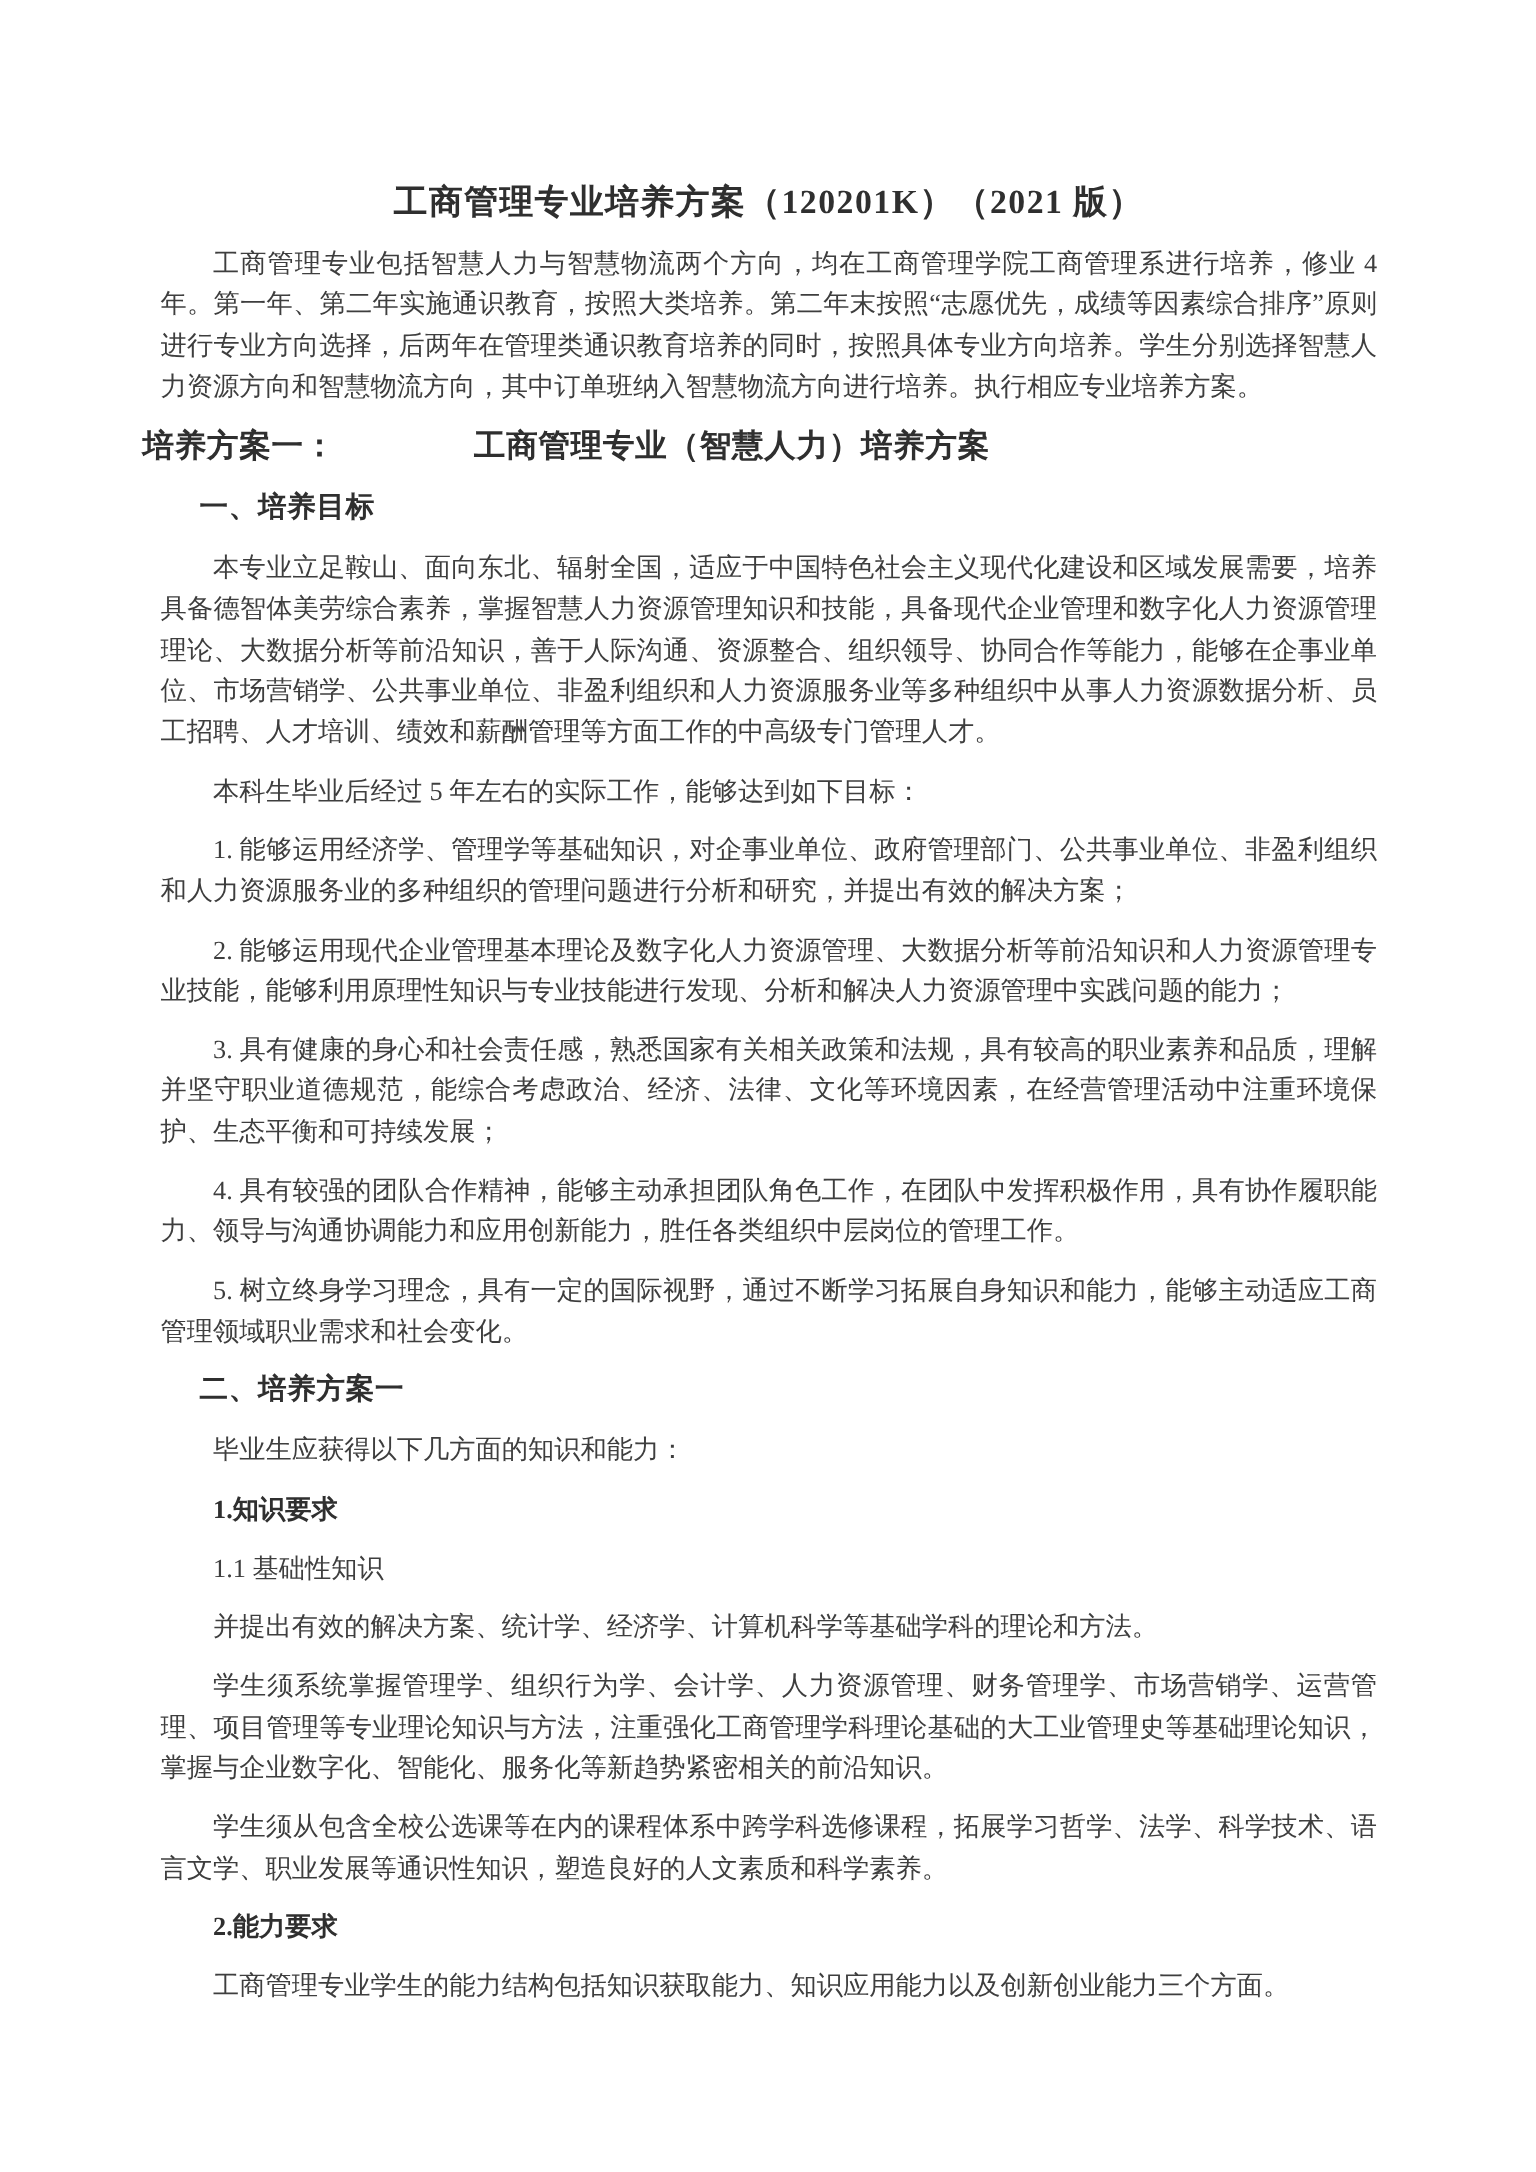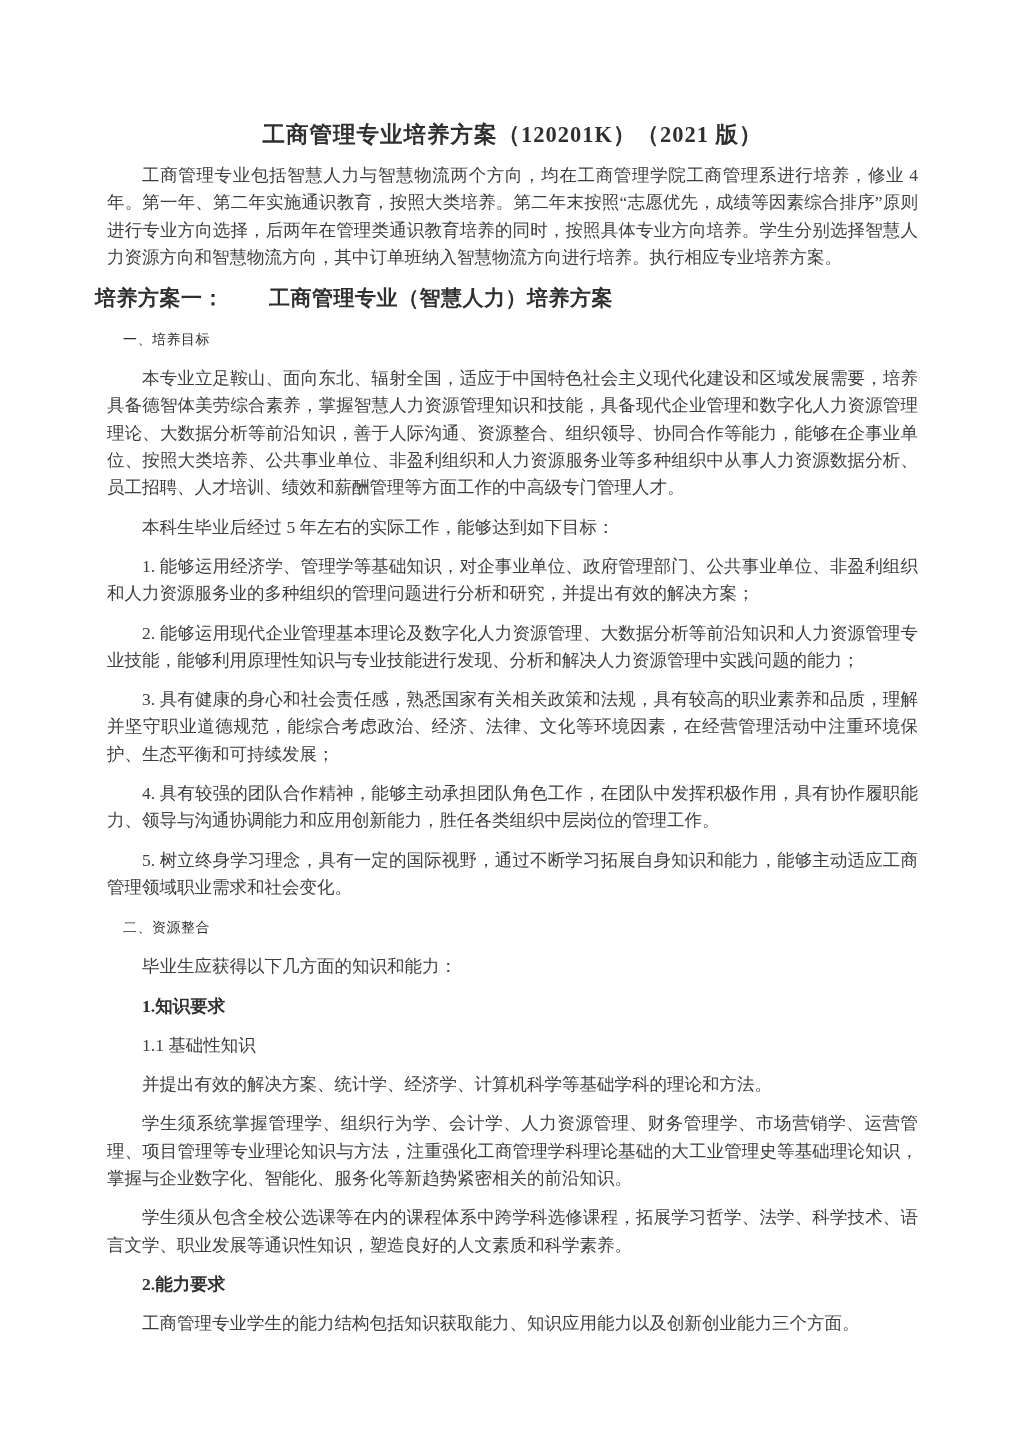--- a/index.html
+++ b/index.html
@@ -49,28 +49,28 @@
   .plan-heading {
     margin: 8px 0 0 0;
     font-family: "Liberation Sans", "DejaVu Sans", sans-serif;
     font-weight: bold;
     font-size: 21px;
     line-height: 30px;
     color: var(--heading-color, #2f2f2f);
     letter-spacing: 0.5px;
   }
   .plan-label {
-    margin-right: 45px;
+    margin-right: 92px;
     text-align: right;
   }
   .section-heading {
     margin: 12px 0 2px 0;
     font-family: "Liberation Sans", "DejaVu Sans", sans-serif;
-    font-weight: normal;
-    font-size: 14px;
+    font-weight: bold;
+    font-size: 19px;
     line-height: 28px;
     color: var(--heading-color, #2f2f2f);
     text-indent: 2em;
     letter-spacing: 0.5px;
   }
   .section-heading.requirements {
     margin: 10px 0 12px 0;
   }
   .lead-para {
     margin-top: 9px;
@@ -90,31 +90,31 @@
 
   <h1 class="doc-title">工商管理专业培养方案（120201K）（2021 版）</h1>
 
 
   <p class="body-para intro-para">工商管理专业包括智慧人力与智慧物流两个方向，均在工商管理学院工商管理系进行培养，修业 4 年。第一年、第二年实施通识教育，按照大类培养。第二年末按照“志愿优先，成绩等因素综合排序”原则进行专业方向选择，后两年在管理类通识教育培养的同时，按照具体专业方向培养。学生分别选择智慧人力资源方向和智慧物流方向，其中订单班纳入智慧物流方向进行培养。执行相应专业培养方案。</p>
 
   <h2 class="plan-heading"><span class="plan-label">培养方案一：</span><span>工商管理专业（智慧人力）培养方案</span></h2>
 
   <h3 class="section-heading">一、培养目标</h3>
 
-  <p class="body-para">本专业立足鞍山、面向东北、辐射全国，适应于中国特色社会主义现代化建设和区域发展需要，培养具备德智体美劳综合素养，掌握智慧人力资源管理知识和技能，具备现代企业管理和数字化人力资源管理理论、大数据分析等前沿知识，善于人际沟通、资源整合、组织领导、协同合作等能力，能够在企事业单位、按照大类培养、公共事业单位、非盈利组织和人力资源服务业等多种组织中从事人力资源数据分析、员工招聘、人才培训、绩效和薪酬管理等方面工作的中高级专门管理人才。</p>
+  <p class="body-para">本专业立足鞍山、面向东北、辐射全国，适应于中国特色社会主义现代化建设和区域发展需要，培养具备德智体美劳综合素养，掌握智慧人力资源管理知识和技能，具备现代企业管理和数字化人力资源管理理论、大数据分析等前沿知识，善于人际沟通、资源整合、组织领导、协同合作等能力，能够在企事业单位、市场营销学、公共事业单位、非盈利组织和人力资源服务业等多种组织中从事人力资源数据分析、员工招聘、人才培训、绩效和薪酬管理等方面工作的中高级专门管理人才。</p>
 
   <p class="body-para lead-para">本科生毕业后经过 5 年左右的实际工作，能够达到如下目标：</p>
 
   <p class="body-para goal-item">1. 能够运用经济学、管理学等基础知识，对企事业单位、政府管理部门、公共事业单位、非盈利组织和人力资源服务业的多种组织的管理问题进行分析和研究，并提出有效的解决方案；</p>
   <p class="body-para goal-item">2. 能够运用现代企业管理基本理论及数字化人力资源管理、大数据分析等前沿知识和人力资源管理专业技能，能够利用原理性知识与专业技能进行发现、分析和解决人力资源管理中实践问题的能力；</p>
   <p class="body-para goal-item">3. 具有健康的身心和社会责任感，熟悉国家有关相关政策和法规，具有较高的职业素养和品质，理解并坚守职业道德规范，能综合考虑政治、经济、法律、文化等环境因素，在经营管理活动中注重环境保护、生态平衡和可持续发展；</p>
   <p class="body-para goal-item">4. 具有较强的团队合作精神，能够主动承担团队角色工作，在团队中发挥积极作用，具有协作履职能力、领导与沟通协调能力和应用创新能力，胜任各类组织中层岗位的管理工作。</p>
   <p class="body-para goal-item">5. 树立终身学习理念，具有一定的国际视野，通过不断学习拓展自身知识和能力，能够主动适应工商管理领域职业需求和社会变化。</p>
 
-  <h3 class="section-heading requirements">二、资源整合</h3>
+  <h3 class="section-heading requirements">二、培养方案一</h3>
 
   <p class="body-para">毕业生应获得以下几方面的知识和能力：</p>
 
   <p class="body-para bold-sub">1.知识要求</p>
 
   <p class="body-para">1.1 基础性知识</p>
   <p class="body-para">并提出有效的解决方案、统计学、经济学、计算机科学等基础学科的理论和方法。</p>
 
   <p class="body-para">学生须系统掌握管理学、组织行为学、会计学、人力资源管理、财务管理学、市场营销学、运营管理、项目管理等专业理论知识与方法，注重强化工商管理学科理论基础的大工业管理史等基础理论知识，掌握与企业数字化、智能化、服务化等新趋势紧密相关的前沿知识。</p>
 

